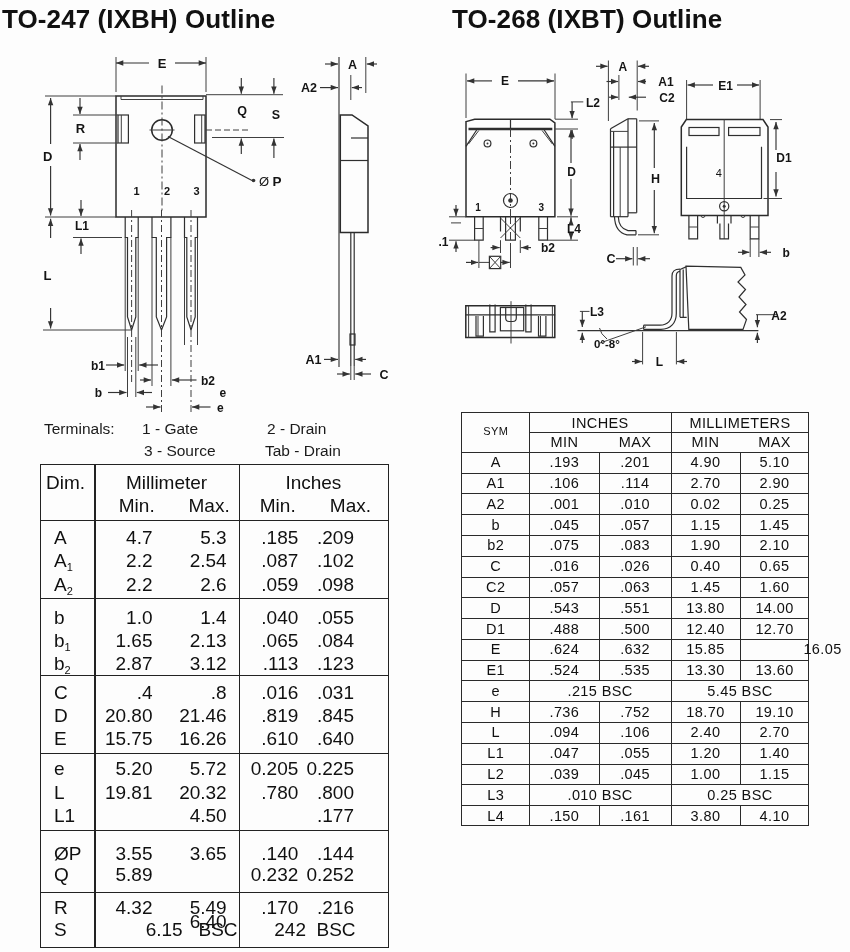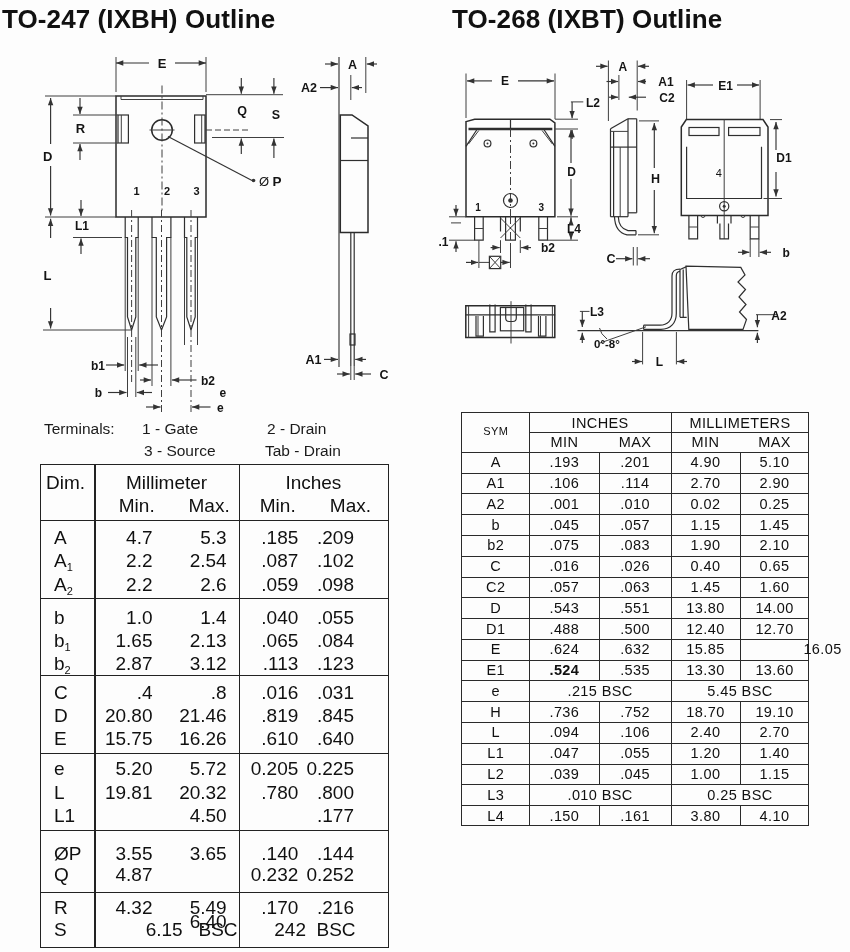--- a/index.html
+++ b/index.html
@@ -377,21 +377,21 @@
 <div class="c r" style="left:53.2px;width:58.3px;top:337.8px;"></div>
 <div class="c r" style="left:114px;width:71.7px;top:337.8px;">4.50</div>
 <div class="c r" style="left:197.9px;width:59.4px;top:337.8px;"></div>
 <div class="c r" style="left:255px;width:58px;top:337.8px;">.177</div>
 <div class="c" style="left:13px;top:375.5px;">ØP</div>
 <div class="c r" style="left:53.2px;width:58.3px;top:375.5px;">3.55</div>
 <div class="c r" style="left:114px;width:71.7px;top:375.5px;">3.65</div>
 <div class="c r" style="left:197.9px;width:59.4px;top:375.5px;">.140</div>
 <div class="c r" style="left:255px;width:58px;top:375.5px;">.144</div>
 <div class="c" style="left:13px;top:397.2px;">Q</div>
-<div class="c r" style="left:53.2px;width:58.3px;top:397.2px;">4.87</div>
+<div class="c r" style="left:53.2px;width:58.3px;top:397.2px;">5.89</div>
 <div class="c r" style="left:114px;width:71.7px;top:397.2px;margin-top:47px;">6.40</div>
 <div class="c r" style="left:197.9px;width:59.4px;top:397.2px;">0.232</div>
 <div class="c r" style="left:255px;width:58px;top:397.2px;">0.252</div>
 <div class="c" style="left:13px;top:429.8px;">R</div>
 <div class="c r" style="left:53.2px;width:58.3px;top:429.8px;">4.32</div>
 <div class="c r" style="left:114px;width:71.7px;top:429.8px;">5.49</div>
 <div class="c r" style="left:197.9px;width:59.4px;top:429.8px;">.170</div>
 <div class="c r" style="left:255px;width:58px;top:429.8px;">.216</div>
 <div class="c" style="left:13px;top:451.5px;">S</div>
 <div class="c r" style="left:53.2px;width:143.4px;top:451.5px;">6.15&nbsp;&nbsp;&nbsp;BSC</div>
@@ -484,21 +484,21 @@
 <div class="h" style="left:0;right:0;top:246.70px;"></div>
 <div class="c" style="left:0;top:226.31px;width:67.4px;">E</div>
 <div class="c" style="left:67.4px;top:226.31px;width:70px;">.624</div>
 <div class="c" style="left:137.4px;top:226.31px;width:71.4px;">.632</div>
 <div class="c" style="left:208.8px;top:226.31px;width:69.4px;">15.85</div>
 <div class="c" style="left:278.2px;top:226.31px;width:68.7px;padding-left:48px;">16.05</div>
 <div class="v" style="left:137.4px;top:225.92px;height:20.78px;"></div>
 <div class="v" style="left:278.2px;top:225.92px;height:20.78px;"></div>
 <div class="h" style="left:0;right:0;top:267.48px;"></div>
 <div class="c" style="left:0;top:247.09px;width:67.4px;">E1</div>
-<div class="c" style="left:67.4px;top:247.09px;width:70px;font-weight:bold;">.524</div>
+<div class="c" style="left:67.4px;top:247.09px;width:70px;">.524</div>
 <div class="c" style="left:137.4px;top:247.09px;width:71.4px;">.535</div>
 <div class="c" style="left:208.8px;top:247.09px;width:69.4px;">13.30</div>
 <div class="c" style="left:278.2px;top:247.09px;width:68.7px;">13.60</div>
 <div class="v" style="left:137.4px;top:246.70px;height:20.78px;"></div>
 <div class="v" style="left:278.2px;top:246.70px;height:20.78px;"></div>
 <div class="h" style="left:0;right:0;top:288.26px;"></div>
 <div class="c" style="left:0;top:267.87px;width:67.4px;">e</div>
 <div class="c" style="left:67.4px;top:267.87px;width:141.4px;">.215 BSC</div>
 <div class="c" style="left:208.8px;top:267.87px;width:138.4px;">5.45 BSC</div>
 <div class="h" style="left:0;right:0;top:309.04px;"></div>

